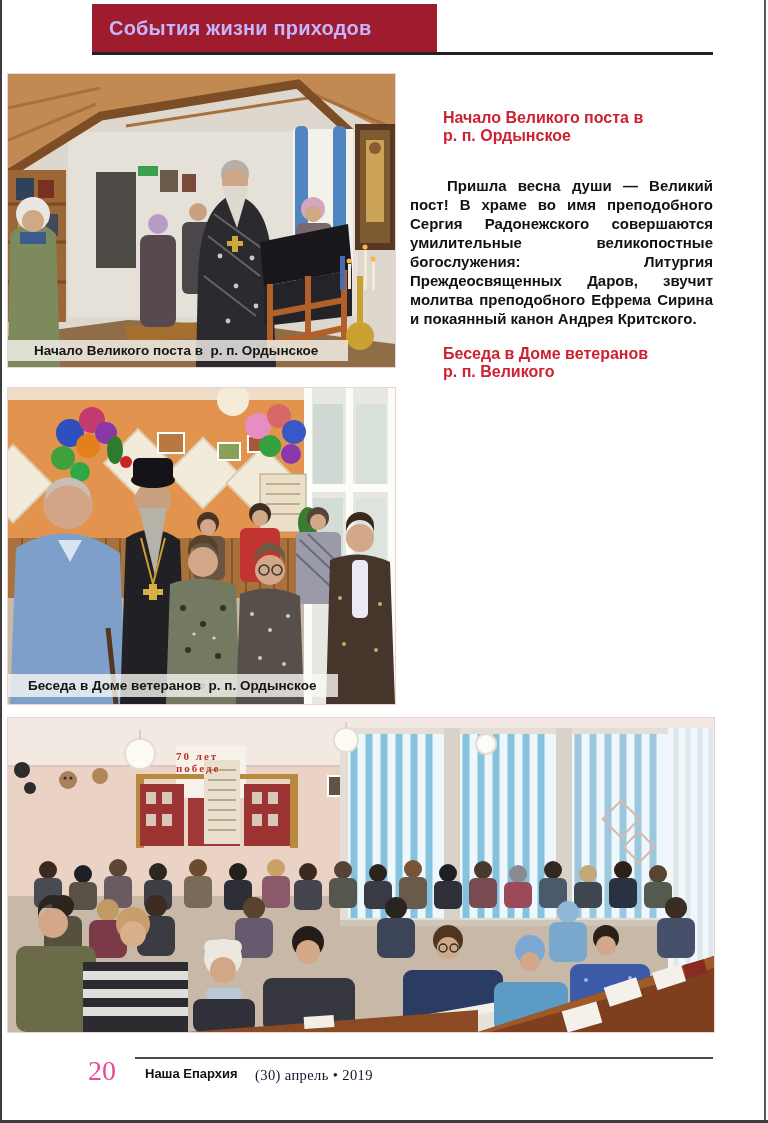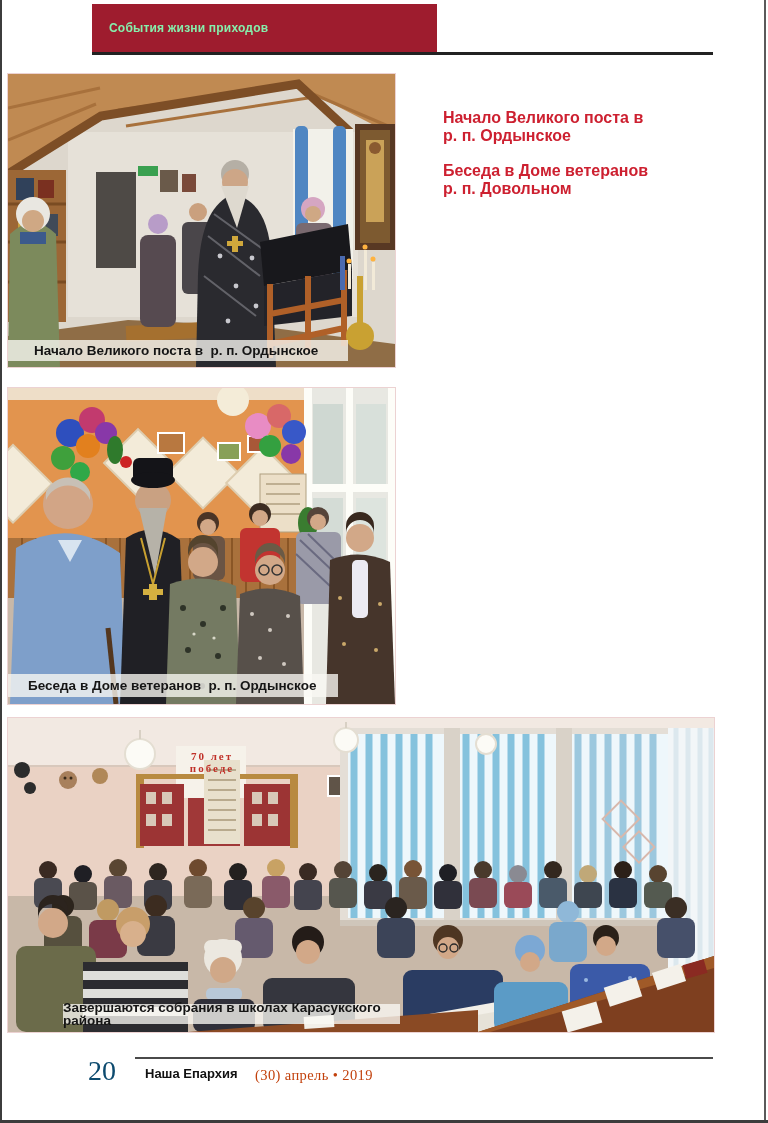--- a/index.html
+++ b/index.html
@@ -4,48 +4,48 @@
 <style>
   html,body{margin:0;padding:0;background:#ffffff;}
   .page{position:relative;width:768px;height:1123px;background:#fff;overflow:hidden;
         font-family:"Liberation Sans",sans-serif;}
   
   .border-left{position:absolute;left:0;top:0;width:2px;height:1123px;background:#3c3c3c;}
   .border-right{position:absolute;left:764px;top:0;width:2px;height:1123px;background:#5a5a5a;}
   .border-bottom{position:absolute;left:0;top:1120px;width:768px;height:3px;background:#3c3c3c;}
   
   .banner{position:absolute;left:92px;top:4px;width:345px;height:48px;background:var(--banner-red,#9e1c2e);
-          color:#86efac;font-size:12px;font-weight:bold;display:flex;align-items:center;
+          color:#c4b5fd;font-size:20px;font-weight:bold;display:flex;align-items:center;
           padding-left:17px;box-sizing:border-box;letter-spacing:.2px;}
   .rule-top{position:absolute;left:92px;top:52px;width:621px;height:3px;background:#222;}
   
   .photo{position:absolute;overflow:hidden;outline:1px solid #ecd2d2;background:#c8b8a8;}
   .photo svg{display:block;width:100%;height:100%;}
   .caption{position:absolute;background:rgba(250,248,244,.78);color:#151515;font-weight:bold;
            font-size:13.5px;display:flex;align-items:center;white-space:pre-wrap;line-height:1;}
   .cap1{left:0;top:266px;width:340px;height:21px;padding-left:26px;box-sizing:border-box;}
   .cap2{left:0;top:286px;width:330px;height:23px;padding-left:20px;box-sizing:border-box;}
   .cap3{left:55px;top:286px;width:337px;height:20px;justify-content:center;}
   .banner70{position:absolute;left:168px;top:32px;width:72px;color:#c03028;font-weight:bold;
-            font-size:11px;line-height:12px;text-align:center;white-space:pre-line;letter-spacing:2px;
+            font-size:11px;line-height:12px;white-space:pre-line;letter-spacing:2px;
             font-family:"Liberation Serif",serif;}
   
   .column{position:absolute;left:410px;top:93px;width:303px;}
   .column h3{color:var(--heading-red,#cd2030);font-size:16px;line-height:18px;font-weight:bold;
              margin:17px 0 0 33px;white-space:pre-line;}
   .column h3.first{margin-top:16px;}
   .column p{margin:31px 0 0 0;font-size:15px;line-height:19px;font-weight:bold;color:#121212;
             text-align:justify;text-indent:37px;}
   
   .footer-num{position:absolute;left:88px;top:1055px;font-family:"Liberation Serif",serif;
-              font-size:28px;color:#0c4a6e;}
+              font-size:28px;color:#ec4899;}
   .footer-rule{position:absolute;left:135px;top:1057px;width:578px;height:2px;background:#4a4a4a;}
   .footer-title{position:absolute;left:145px;top:1066px;font-size:13px;font-weight:bold;color:#111;}
   .footer-issue{position:absolute;left:255px;top:1067px;font-family:"Liberation Serif",serif;
-                font-size:14.5px;color:#c2410c;letter-spacing:.4px;}
+                font-size:14.5px;color:#0f172a;letter-spacing:.4px;}
 </style>
 </head>
 <body>
 
 <div class="page">
   <div class="border-left"></div>
   <div class="border-right"></div>
   <div class="border-bottom"></div>
 
   <div class="banner">
@@ -425,29 +425,27 @@
         <polygon points="470,314 706,238 706,314" fill="#7e3f1f"></polygon>
         <polygon points="470,314 706,238 706,250 482,314" fill="#a05a28"></polygon>
         <rect x="598" y="264" width="34" height="20" fill="#f4f1ea" transform="rotate(-18 615 274)"></rect>
         <rect x="646" y="250" width="30" height="18" fill="#f4f1ea" transform="rotate(-18 661 259)"></rect>
         <rect x="556" y="288" width="36" height="22" fill="#f4f1ea" transform="rotate(-16 574 299)"></rect>
         <rect x="676" y="244" width="22" height="14" fill="#8a2a22" transform="rotate(-16 687 251)"></rect>
       </g>
     </svg>
     <span class="banner70">70 лет
 победе</span>
-    <div class="caption cap3">
-      <span>Завершаются собрания в школах Карасукского района</span>
-    </div>
   </div>
 
   <div class="column">
     <h3 class="first">Начало Великого поста в
 р. п. Ордынское</h3>
+    <p>Пришла весна души — Великий пост! В храме во имя преподобного Сергия Радонежского совершаются умилительные великопостные богослужения: Литургия Преждеосвященных Даров, звучит молитва преподобного Ефрема Сирина и покаянный канон Андрея Критского.</p>
     <h3>Беседа в Доме ветеранов
-р. п. Довольном</h3>
+р. п. Великого</h3>
   </div>
 
   <div class="footer-num">20</div>
   <div class="footer-rule"></div>
   <div class="footer-title">Наша Епархия</div>
   <div class="footer-issue">(30) апрель •  2019</div>
 </div>
 
 </body></html>

